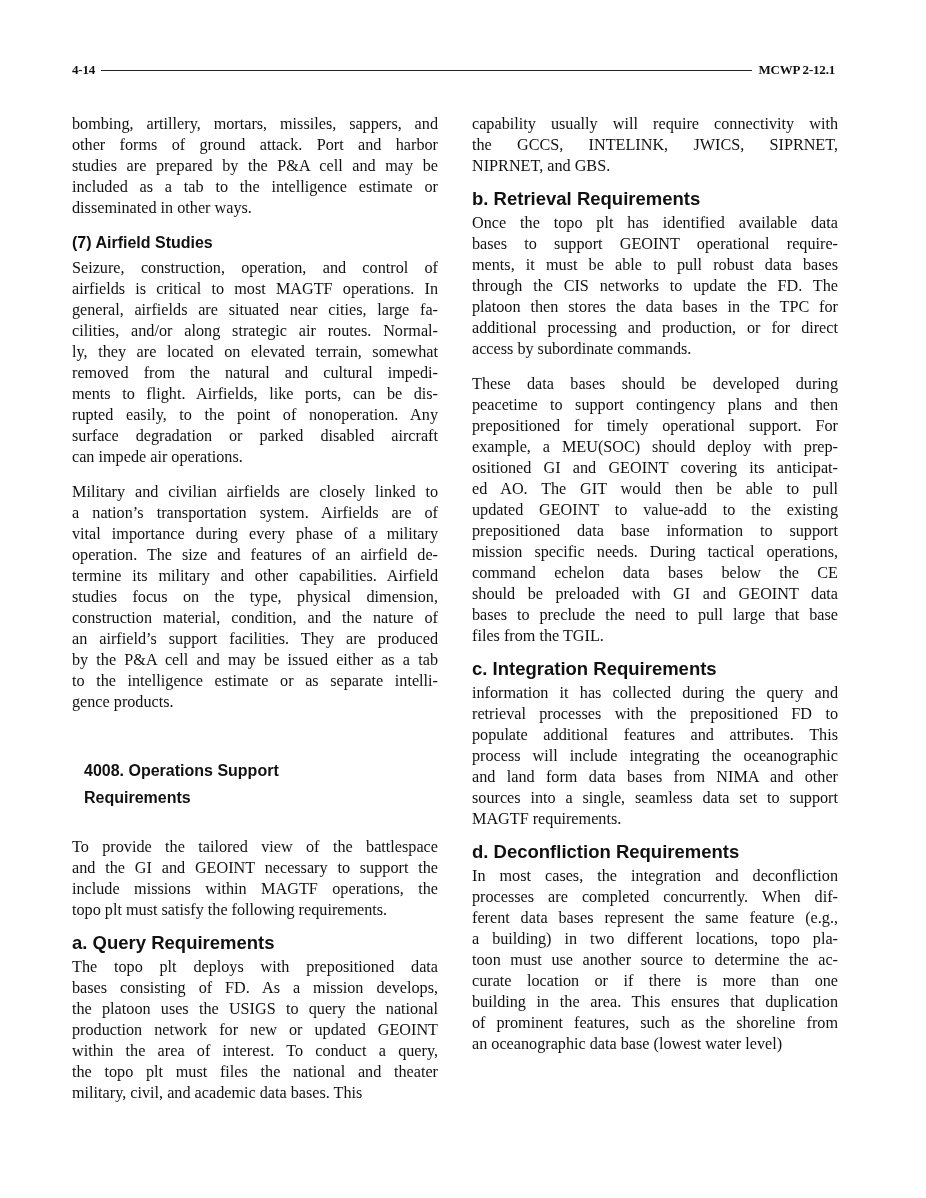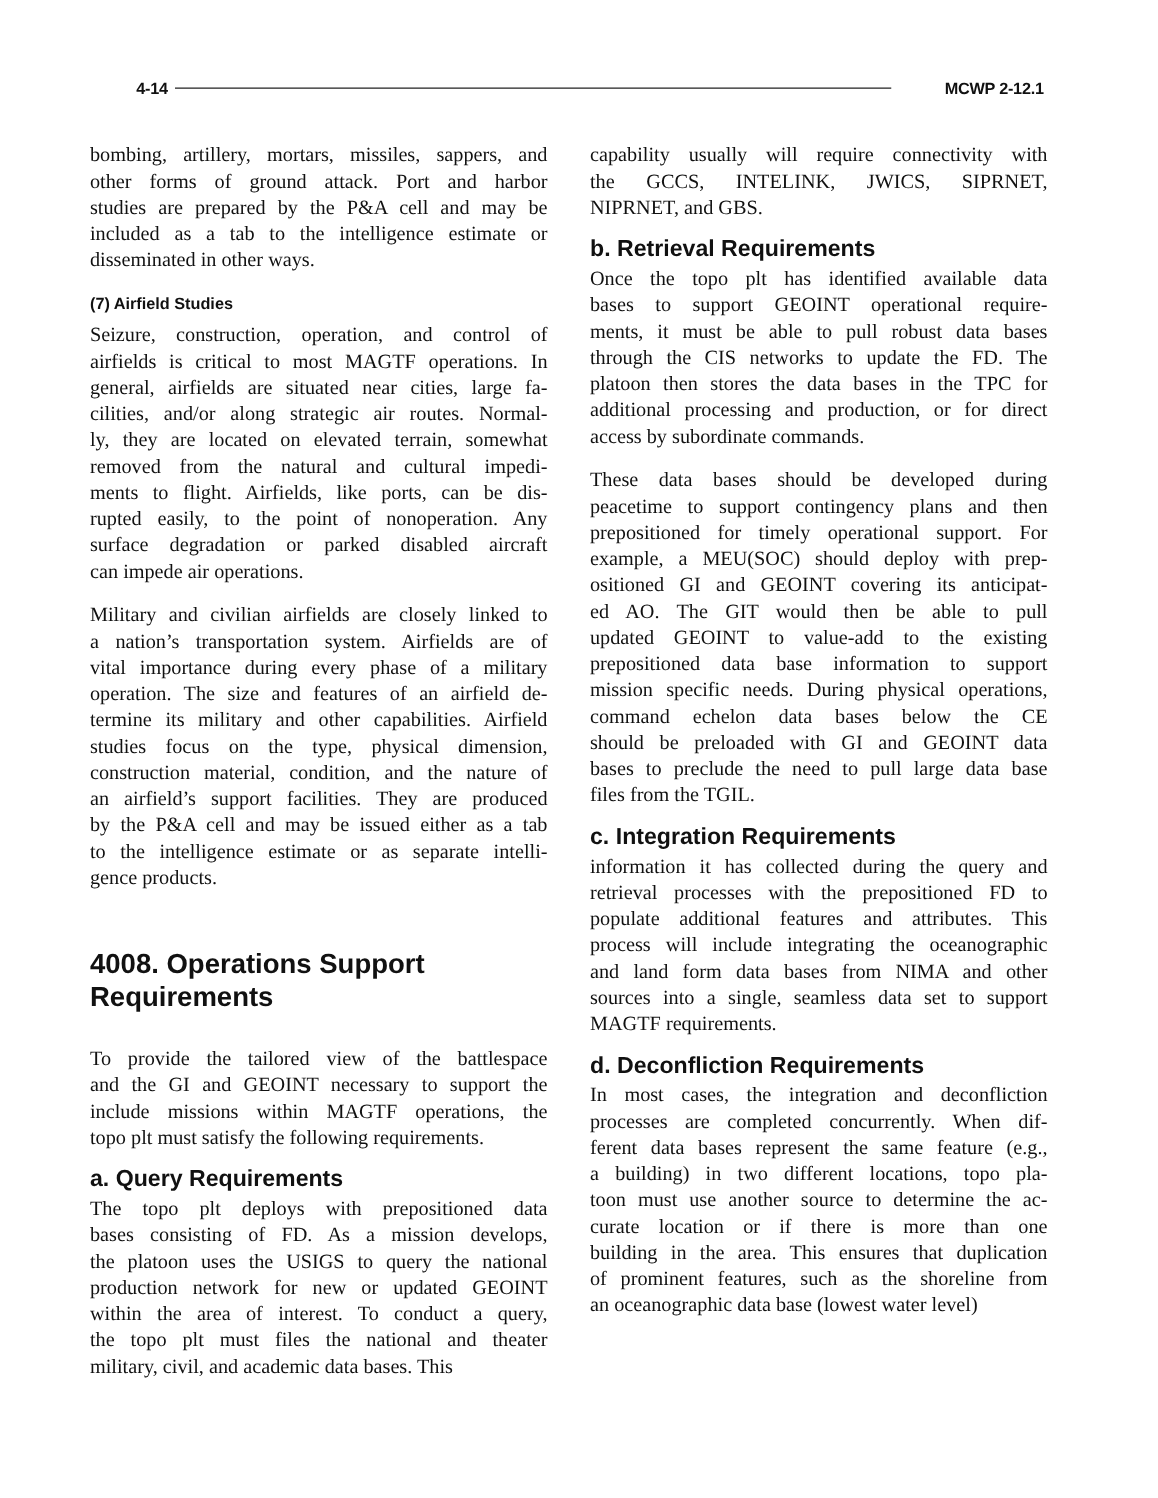--- a/index.html
+++ b/index.html
@@ -1,28 +1,28 @@
 <!DOCTYPE html>
 <html><head>
 <meta charset="utf-8">
 <style>
   html, body { margin: 0; padding: 0; background: #ffffff; }
   body { width: 926px; height: 1198px; position: relative; overflow: hidden; color: #111111; }
   .header { position: absolute; left: 72px; top: 60px; width: 763px; height: 20px; display: flex; align-items: center; }
-  .hdr-text { font-family: Liberation Sans, sans-serif; font-weight: bold; font-size: 13px; letter-spacing: -0.2px; margin-left: 37px; }
+  .hdr-text { font-family: Liberation Serif, serif; font-weight: bold; font-size: 13px; letter-spacing: -0.2px; }
   .hdr-rule { flex: 1; height: 0; border-top: 1px solid #222; margin: 0 6px; }
   .col { position: absolute; top: 114px; width: 366px; }
   .col.left { left: 72px; }
   .col.right { left: 472px; }
   .p { font-family: "Liberation Serif", serif; font-size: 16.2px; line-height: 21px; margin: 0; }
   .p .ln { display: block; white-space: nowrap; text-align: justify; text-align-last: justify; }
   .p .ln.last { text-align-last: left; }
-  .h4 { font-family: "Liberation Sans", sans-serif; font-weight: bold; font-size: 13px; line-height: 20px; margin: 0; }
+  .h4 { font-family: "Liberation Sans", sans-serif; font-weight: bold; font-size: 16px; line-height: 20px; margin: 0; }
   .h3 { font-family: "Liberation Sans", sans-serif; font-weight: bold; font-size: 18.5px; line-height: 24px; margin: 0; }
-  .h2 { font-family: "Liberation Sans", sans-serif; font-weight: bold; font-size: 22px; line-height: 27px; margin: 0; }
+  .h2 { font-family: "Liberation Sans", sans-serif; font-weight: bold; font-size: 16px; line-height: 27px; margin: 12px; }
 </style>
 </head>
 <body>
 
 <div class="header">
   <span class="hdr-text">4-14</span>
   <span class="hdr-rule"></span>
   <span class="hdr-text">MCWP 2-12.1</span>
 </div>
 
@@ -100,24 +100,24 @@
     </div>
   <div class="p" style="margin-top:14px;">
       <span class="ln">These data bases should be developed during</span>
       <span class="ln">peacetime to support contingency plans and then</span>
       <span class="ln">prepositioned for timely operational support. For</span>
       <span class="ln">example, a MEU(SOC) should deploy with prep-</span>
       <span class="ln">ositioned GI and GEOINT covering its anticipat-</span>
       <span class="ln">ed AO. The GIT would then be able to pull</span>
       <span class="ln">updated GEOINT to value-add to the existing</span>
       <span class="ln">prepositioned data base information to support</span>
-      <span class="ln">mission specific needs. During physical operations,</span>
+      <span class="ln">mission specific needs. During tactical operations,</span>
       <span class="ln">command echelon data bases below the CE</span>
       <span class="ln">should be preloaded with GI and GEOINT data</span>
-      <span class="ln">bases to preclude the need to pull large data base</span>
+      <span class="ln">bases to preclude the need to pull large that base</span>
       <span class="ln last">files from the TGIL.</span>
     </div>
   <div class="h3" style="margin-top:10px;margin-bottom:2px;">c.  Integration Requirements</div>
   <div class="p">
       <span class="ln">information it has collected during the query and</span>
       <span class="ln">retrieval processes with the prepositioned FD to</span>
       <span class="ln">populate additional features and attributes. This</span>
       <span class="ln">process will include integrating the oceanographic</span>
       <span class="ln">and land form data bases from NIMA and other</span>
       <span class="ln">sources into a single, seamless data set to support</span>

